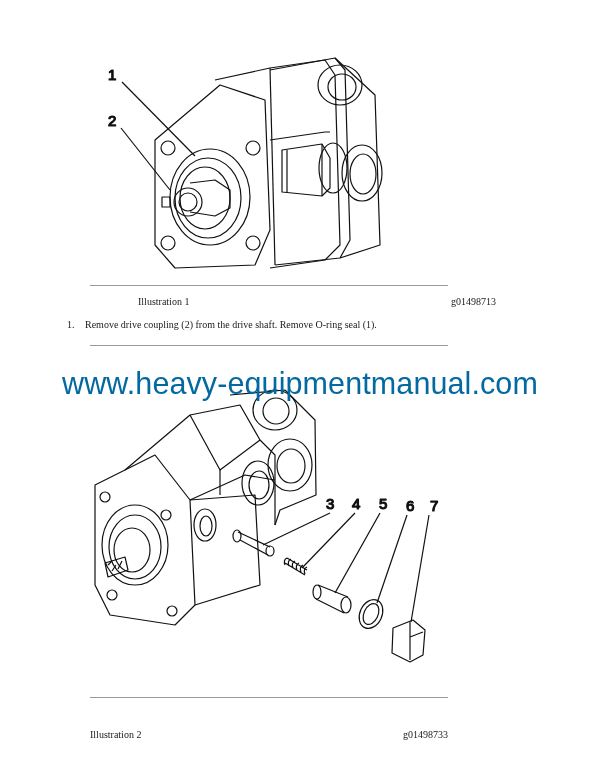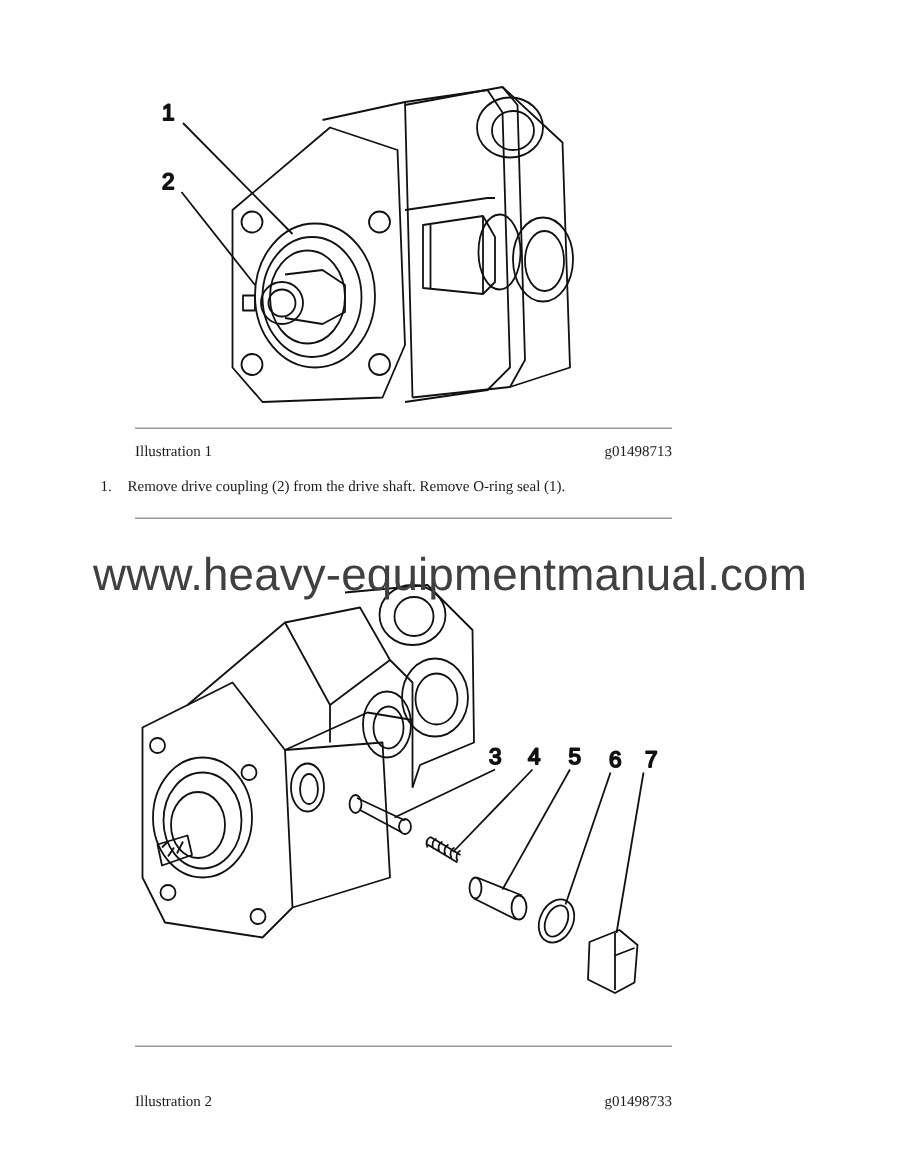--- a/index.html
+++ b/index.html
@@ -3,21 +3,21 @@
   <meta charset="utf-8">
   <style>
     html, body { margin: 0; padding: 0; background: #ffffff; }
     body { width: 600px; height: 776px; position: relative; overflow: hidden; font-family: "Liberation Serif", serif; color: #1a1a1a; }
     .figure { position: absolute; }
     .figure svg { display: block; }
     .rule { position: absolute; left: 90px; width: 358px; height: 0; border-top: 1.5px solid #9a9a9a; }
     .caption { position: absolute; left: 90px; width: 358px; font-size: 10px; display: flex; justify-content: space-between; }
     .step { position: absolute; left: 67px; font-size: 10px; white-space: nowrap; }
     .step .num { display: inline-block; width: 18px; }
-    .watermark { position: absolute; left: 0; width: 600px; top: 366px; text-align: center; font-family: "Liberation Sans", sans-serif; font-size: 30.5px; color: #404040; letter-spacing: 0.1px; }
+    .watermark { position: absolute; left: 0; width: 600px; top: 366px; text-align: center; font-family: "Liberation Sans", sans-serif; font-size: 30.5px; color: #0369a1; letter-spacing: 0.1px; }
     .callout { font-family: "Liberation Sans", sans-serif; font-size: 15px; fill: #111; }
   </style>
 </head>
 <body>
 
 <div class="figure" style="left:90px; top:40px;">
   <svg width="310" height="240" viewBox="0 0 310 240" fill="none" stroke="#111" stroke-width="1.2" stroke-linejoin="round">
 
     <text class="callout" x="18" y="40">1</text>
     <line x1="32" y1="42" x2="105" y2="116"></line>
@@ -50,21 +50,21 @@
     <ellipse cx="118" cy="158" rx="33" ry="40"></ellipse>
     <ellipse cx="115" cy="158" rx="25" ry="31"></ellipse>
     <path d="M100 143 L125 140 L140 150 L140 168 L125 176 L100 172"></path>
     <circle cx="98" cy="162" r="14"></circle>
     <circle cx="98" cy="162" r="9"></circle>
     <rect x="72" y="157" width="8" height="10"></rect>
   </svg>
 </div>
 
 <div class="rule" style="top:285px;"></div>
-<div class="caption" style="top:296px;">
+<div class="caption" style="top:296px;margin-left:48px;">
   <span>Illustration 1</span>
   <span>g01498713</span>
 </div>
 
 <div class="step" style="top:319px;">
   <span class="num">1.</span><span>Remove drive coupling (2) from the drive shaft. Remove O-ring seal (1).</span>
 </div>
 <div class="rule" style="top:345px;"></div>
 
 <div class="figure" style="left:80px; top:385px;">

